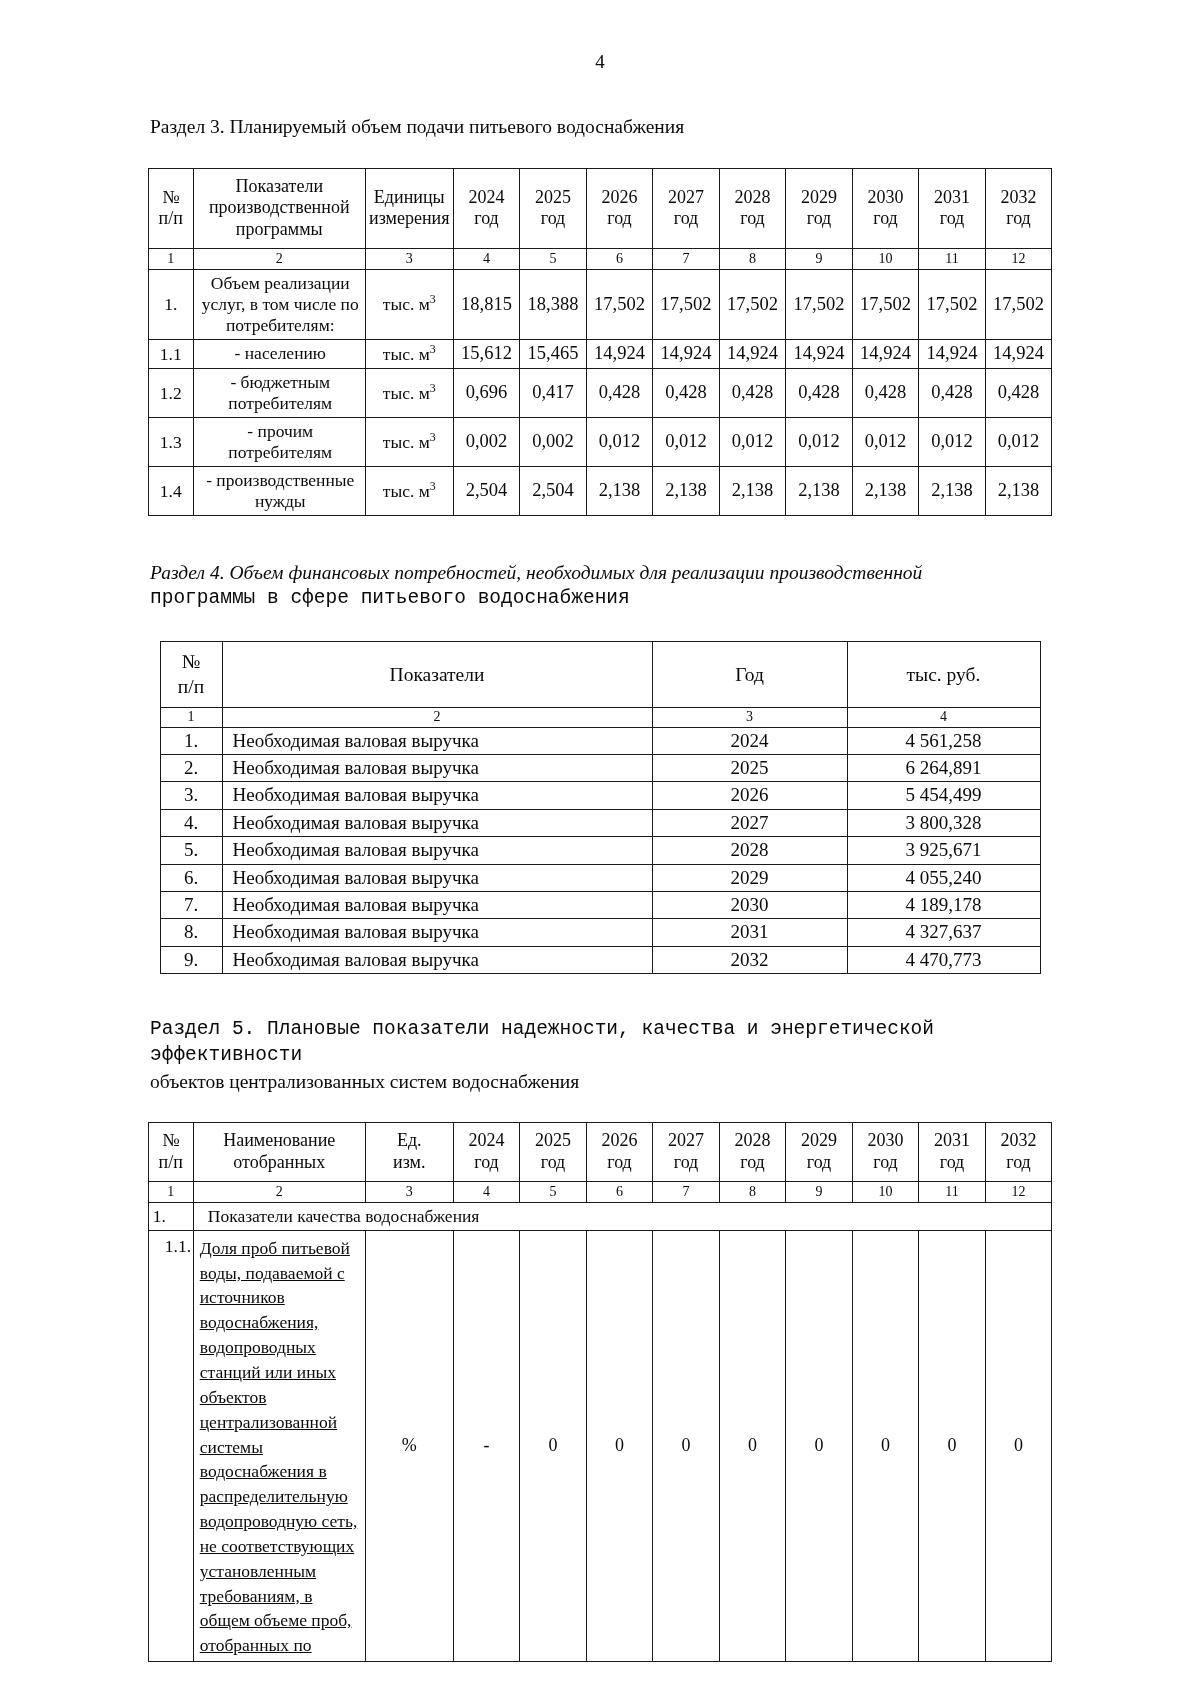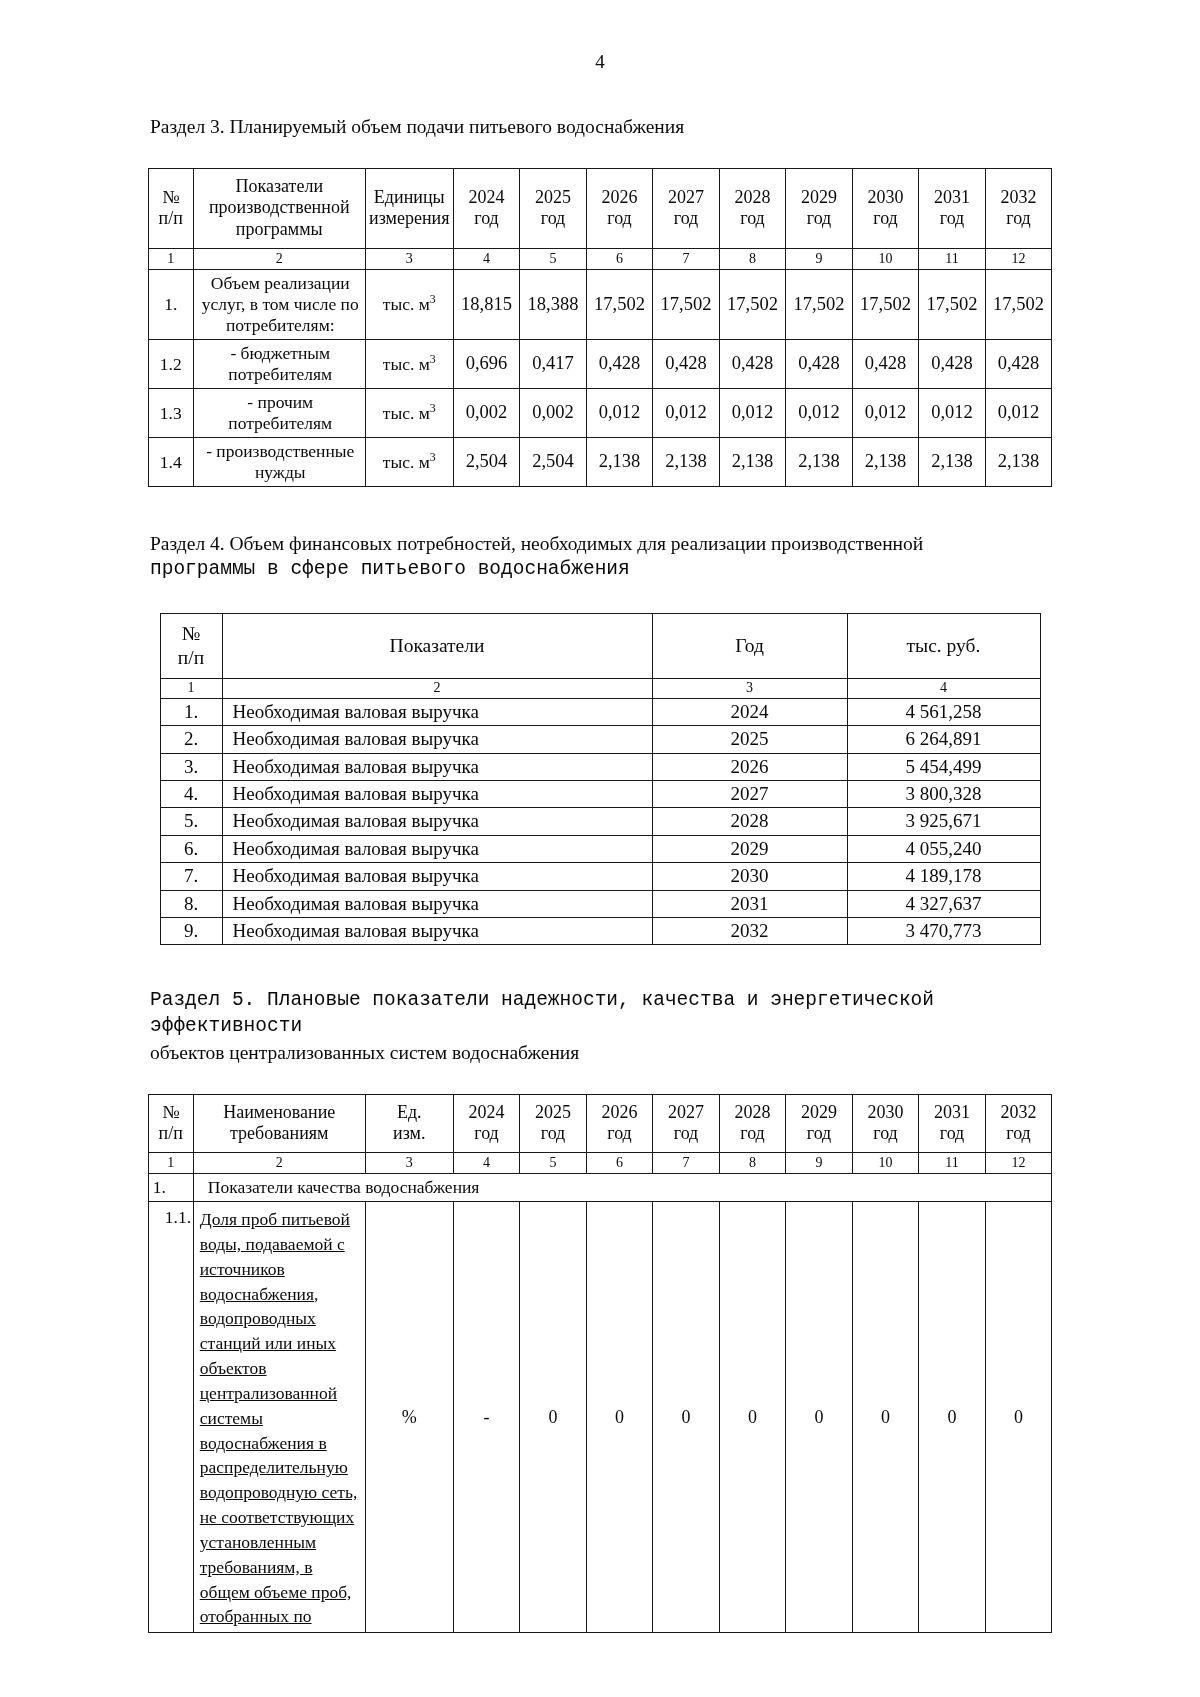--- a/index.html
+++ b/index.html
@@ -211,20 +211,34 @@
         <td class="num">18,388</td>
         <td class="num">17,502</td>
         <td class="num">17,502</td>
         <td class="num">17,502</td>
         <td class="num">17,502</td>
         <td class="num">17,502</td>
         <td class="num">17,502</td>
         <td class="num">17,502</td>
       </tr>
 
+      <tr>
+        <td class="idx">1.1</td>
+        <td class="lbl">- населению</td>
+        <td class="unit"><span>тыс. м</span><sup>3</sup></td>
+        <td class="num">15,612</td>
+        <td class="num">15,465</td>
+        <td class="num">14,924</td>
+        <td class="num">14,924</td>
+        <td class="num">14,924</td>
+        <td class="num">14,924</td>
+        <td class="num">14,924</td>
+        <td class="num">14,924</td>
+        <td class="num">14,924</td>
+      </tr>
 
       <tr>
         <td class="idx">1.2</td>
         <td class="lbl">- бюджетным потребителям</td>
         <td class="unit"><span>тыс. м</span><sup>3</sup></td>
         <td class="num">0,696</td>
         <td class="num">0,417</td>
         <td class="num">0,428</td>
         <td class="num">0,428</td>
         <td class="num">0,428</td>
@@ -260,21 +274,21 @@
         <td class="num">2,138</td>
         <td class="num">2,138</td>
         <td class="num">2,138</td>
         <td class="num">2,138</td>
         <td class="num">2,138</td>
       </tr>
     </tbody>
   </table>
 
   <div class="section-title" id="sec4-title">
-    <span style="display: block;">Раздел 4. Объем финансовых потребностей, необходимых для реализации производственной</span>
+    <span style="display: block; font-style: italic;">Раздел 4. Объем финансовых потребностей, необходимых для реализации производственной</span>
     <span style="display: block; font-family: Liberation Mono, monospace;">программы в сфере питьевого водоснабжения</span>
   </div>
 
   <table id="table-finance">
     <colgroup>
       <col id="f-colA">
         <col id="f-colB">
         <col id="f-colC">
         <col id="f-colD">
     </colgroup>
@@ -340,21 +354,21 @@
       <tr>
         <td>8.</td>
         <td class="lbl">Необходимая валовая выручка</td>
         <td>2031</td>
         <td>4 327,637</td>
       </tr>
       <tr>
         <td>9.</td>
         <td class="lbl">Необходимая валовая выручка</td>
         <td>2032</td>
-        <td>3 470,773</td>
+        <td>4 470,773</td>
       </tr>
     </tbody>
   </table>
 
   <div class="section-title" id="sec5-title">
     <span style="display: block; font-family: Liberation Mono, monospace;">Раздел 5. Плановые показатели надежности, качества и энергетической эффективности</span>
     <span style="display: block;">объектов централизованных систем водоснабжения</span>
   </div>
 
   <table id="table-reliability">
@@ -373,21 +387,21 @@
         <col class="r-colY">
     </colgroup>
     <tbody>
       <tr class="hdr">
         <td>
           <span>№</span><br>
           <span>п/п</span>
         </td>
         <td>
           <span>Наименование</span><br>
-          <span>требованиям</span>
+          <span>отобранных</span>
         </td>
         <td>
           <span>Ед.</span><br>
           <span>изм.</span>
         </td>
         <td>
           <span>2024</span><br>
           <span>год</span>
         </td>
         <td>

